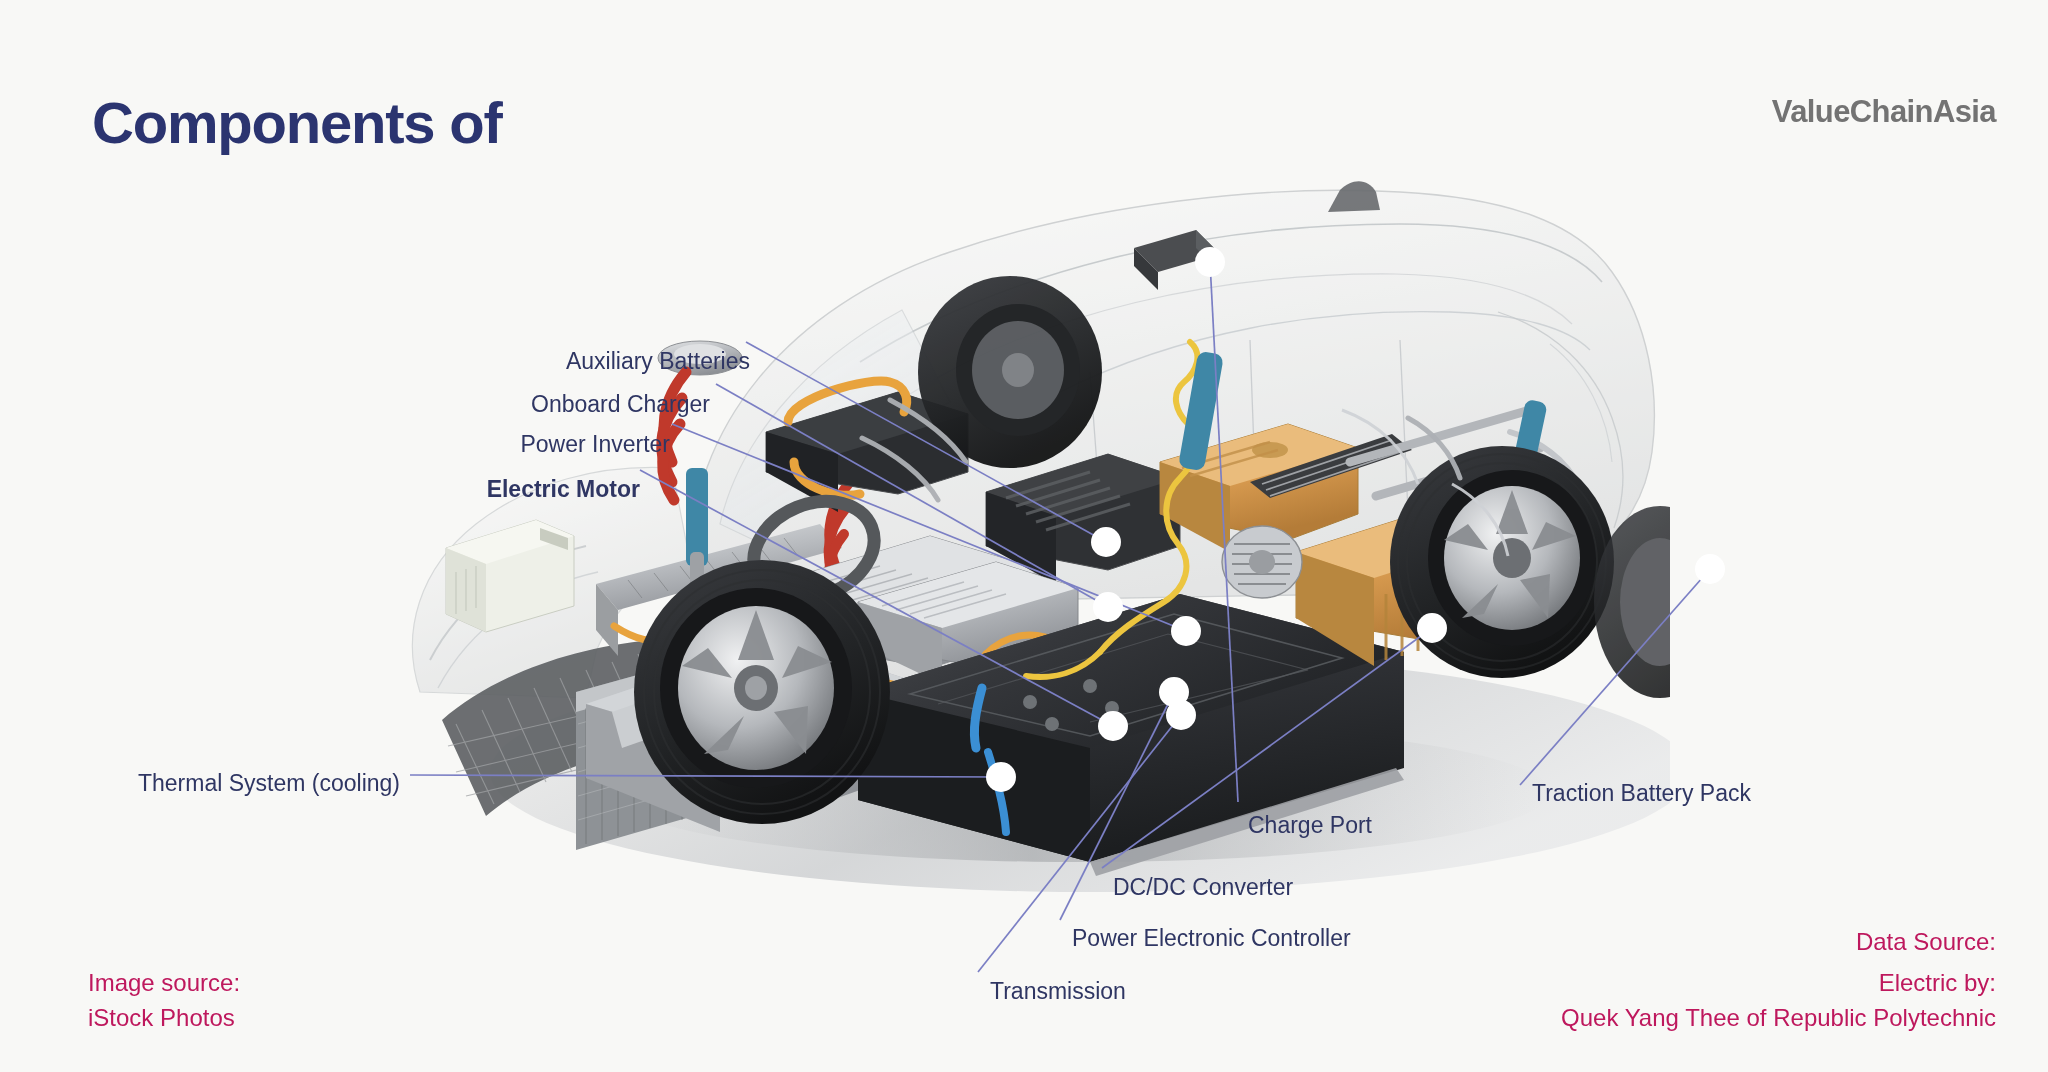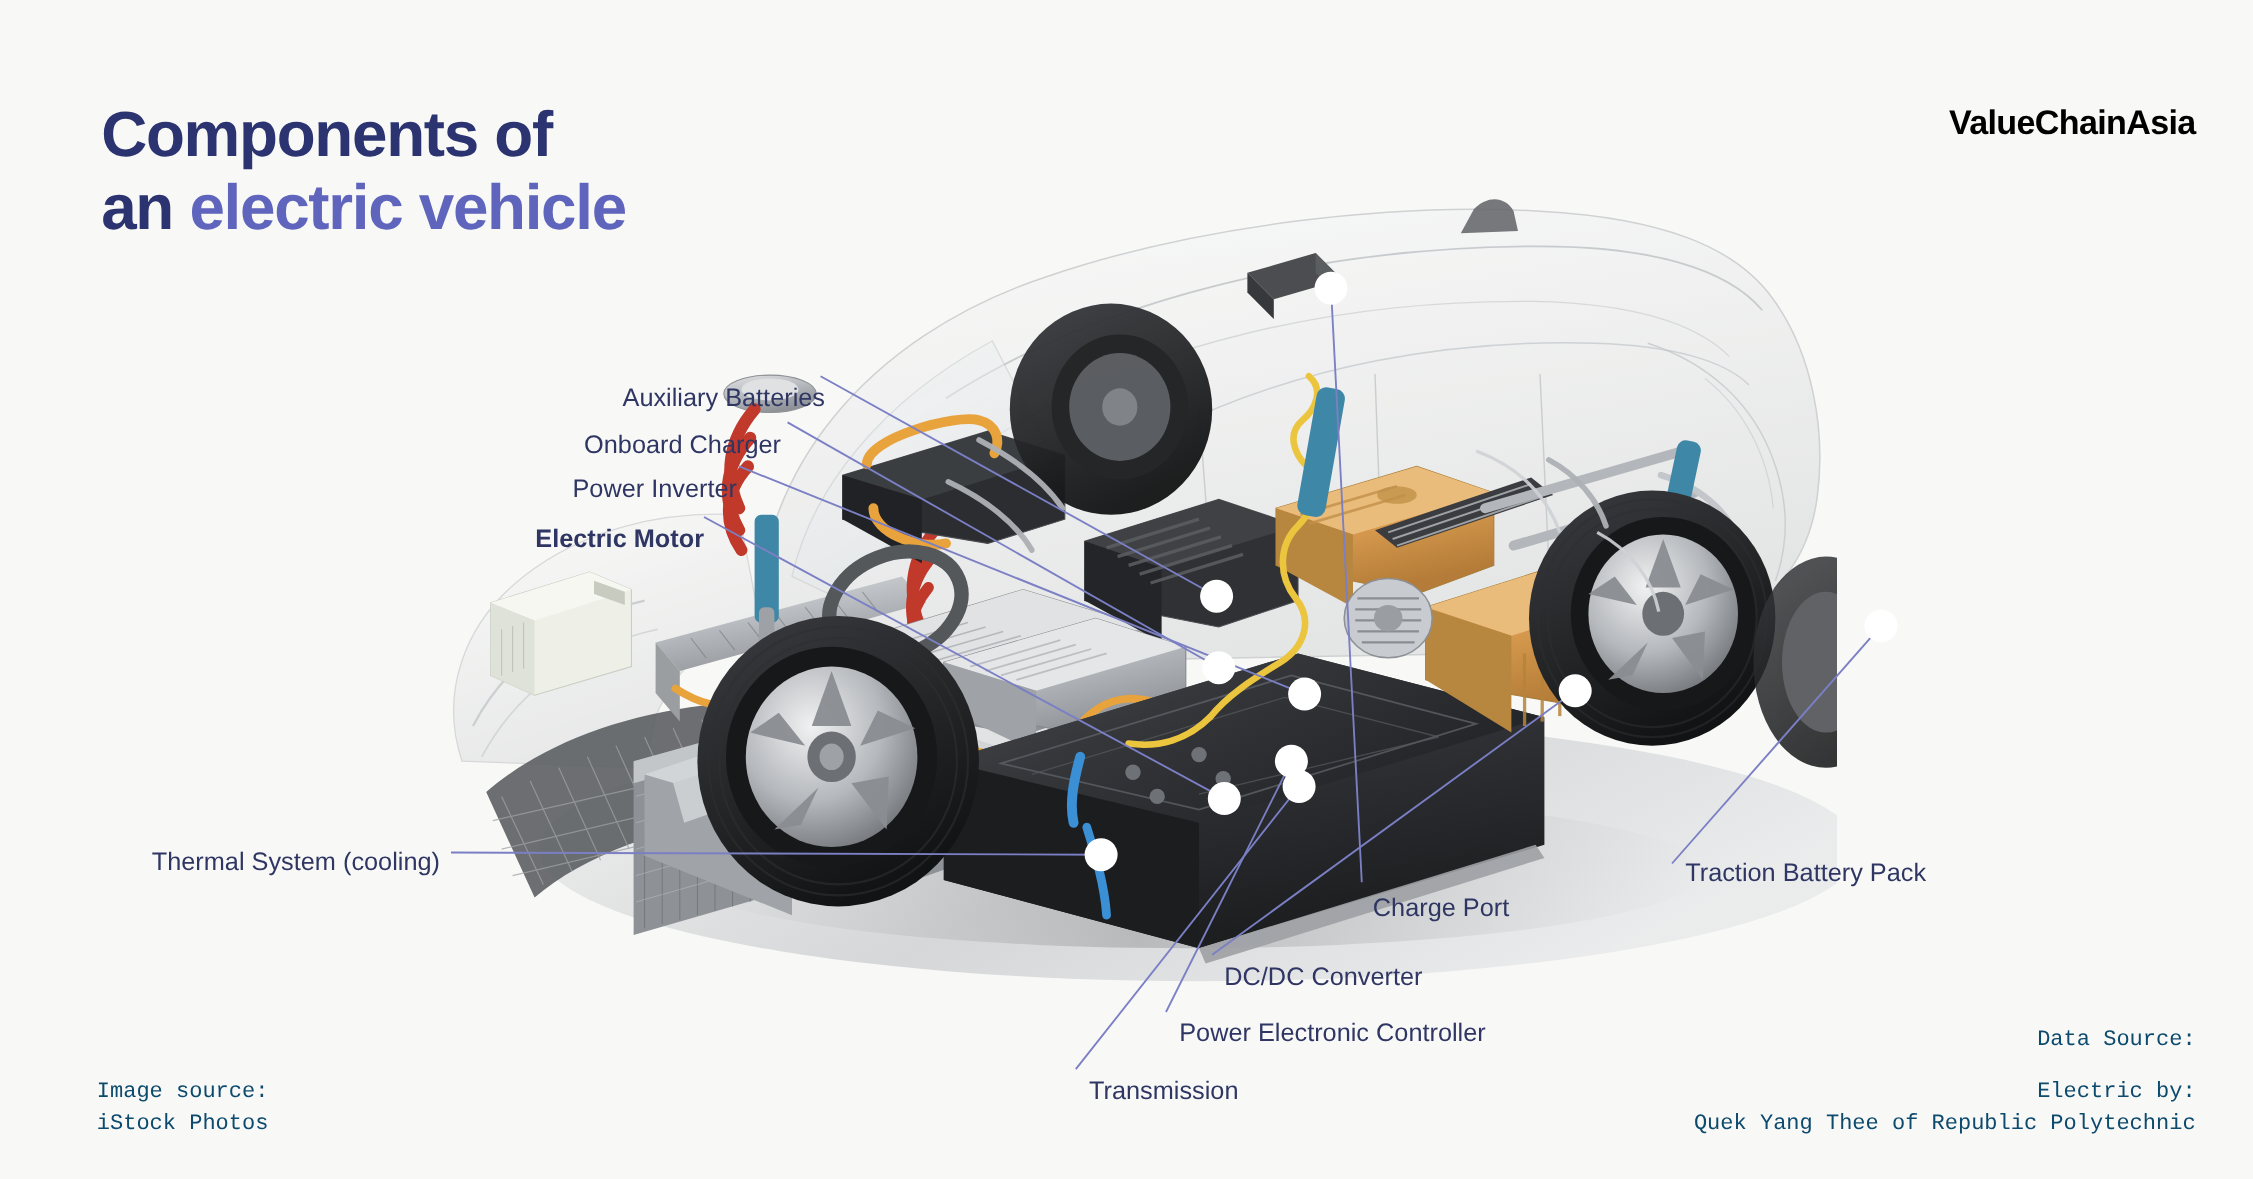--- a/index.html
+++ b/index.html
@@ -18,21 +18,21 @@
     font-size:58px; font-weight:bold; line-height:1.14;
     letter-spacing:-1.2px;
   }
   .title .l1 { color:#2b3470; display:block; }
   .title .l2 { display:block; color:#2b3470; }
   .title .l2 .hl { color:#5f65bd; }
 
   .brand {
     position:absolute; right:52px; top:82px;
     font-size:31px; font-weight:bold; letter-spacing:-0.6px;
-    color:#000000; white-space:nowrap;
+    color:#737373; white-space:nowrap;
   }
 
   
   .art { position:absolute; left:390px; top:120px; width:1280px; height:790px; }
   .art svg { width:100%; height:100%; display:block; }
 
   
   .cl {
     position:absolute;
     font-size:23px;
@@ -41,36 +41,35 @@
     line-height:1;
   }
   .cl.r { text-align:right; }
 
   
   #leaders { position:absolute; inset:0; width:2048px; height:1072px; pointer-events:none; }
 
   
   .credit {
     position:absolute;
-    font-size:20px; color:#0c4a6e; line-height:1.45;font-family:Liberation Mono, monospace;
+    font-size:24px; color:#be185d; line-height:1.45;
   }
   .credit.left { left:88px; bottom:48px; text-align:left; }
   .credit.right { right:52px; text-align:right; }
   .credit.src { bottom:124px; }
   .credit.val { bottom:48px; }
   .credit .ln { display:block; }
 </style>
 </head>
 <body>
 
 <div id="stage">
 
   <div class="title">
     <span class="l1">Components of</span>
-    <span class="l2"><span>an </span><span class="hl">electric vehicle</span></span>
   </div>
 
   <div class="brand">ValueChainAsia</div>
 
   <div class="art">
     <svg viewBox="0 0 1280 790" xmlns="http://www.w3.org/2000/svg">
       <defs>
         <linearGradient id="bodyG" x1="0" y1="0" x2="0.4" y2="1">
           <stop offset="0%" stop-color="#fbfbfb"></stop>
           <stop offset="45%" stop-color="#eceded"></stop>

